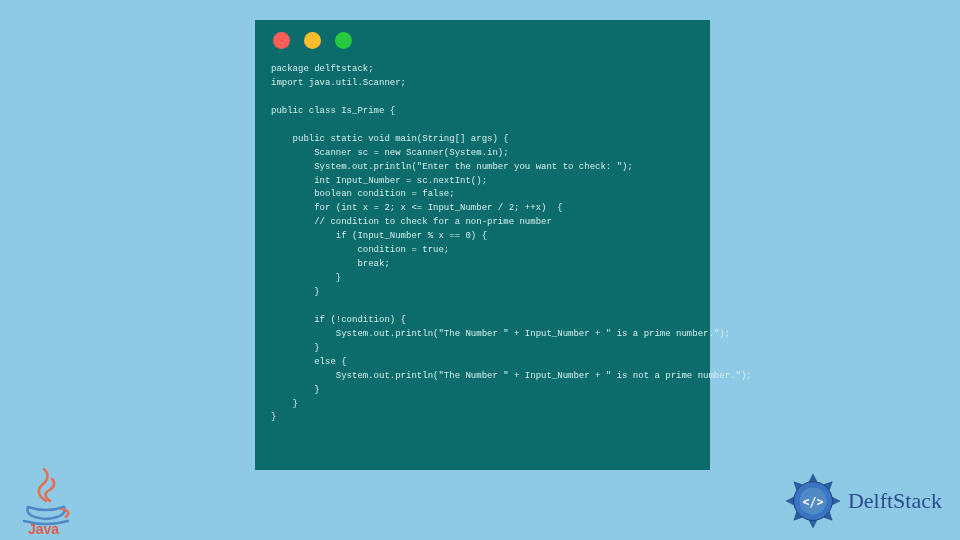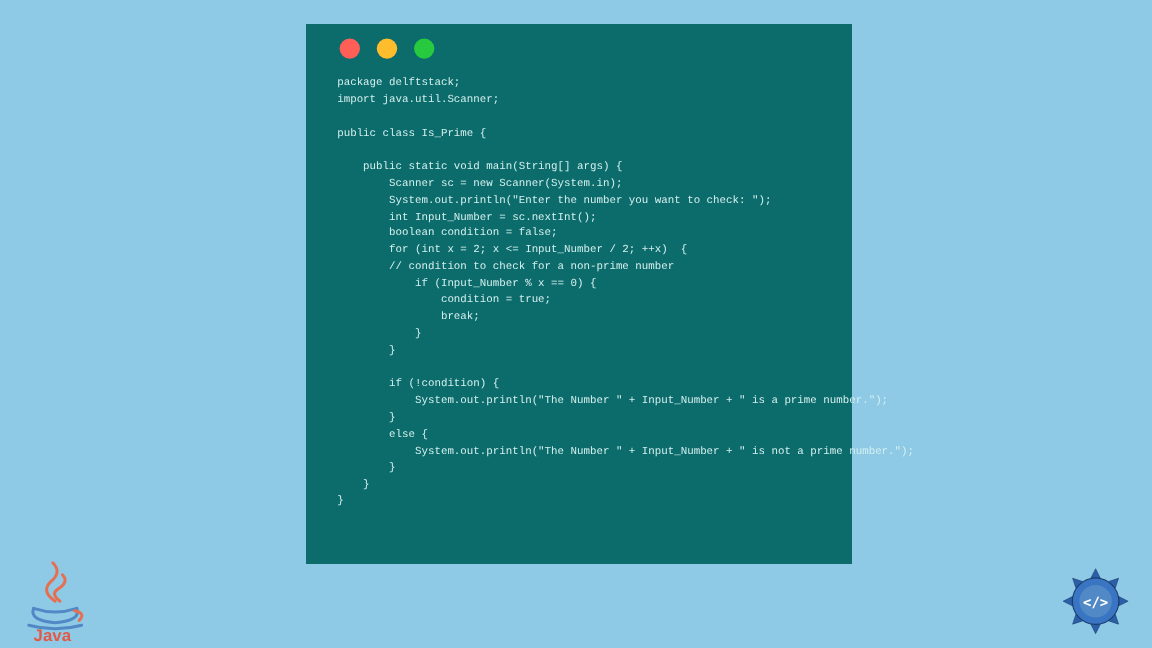--- a/index.html
+++ b/index.html
@@ -11,21 +11,21 @@
   position: relative;
   overflow: hidden;
 }
 .code-window {
   position: absolute;
   left: 255px;
   top: 20px;
   width: 455px;
   height: 450px;
   background: #0c6b6b;
-  padding: 12px 26px;
+  padding: 12px 16px;
 }
 .dots { display: flex; gap: 14px; margin-bottom: 14px; padding-left: 2px; }
 .dot { width: 17px; height: 17px; border-radius: 50%; }
 .dot.red { background: #ff5f56; }
 .dot.yellow { background: #ffbd2e; }
 .dot.green { background: #27c93f; }
 .code {
   font-family: "Courier New", monospace;
   font-size: 9px;
   line-height: 1.55;
@@ -118,13 +118,14 @@
         <polygon transform="rotate(180)" points="0,-28 4,-20 -4,-20"></polygon>
         <polygon transform="rotate(225)" points="0,-28 4,-20 -4,-20"></polygon>
         <polygon transform="rotate(270)" points="0,-28 4,-20 -4,-20"></polygon>
         <polygon transform="rotate(315)" points="0,-28 4,-20 -4,-20"></polygon>
       </g>
       <circle r="20" fill="#3a75c4" stroke="#1a3d6e" stroke-width="1"></circle>
       <circle r="14" fill="#5089c6"></circle>
       <text x="0" y="5" text-anchor="middle" fill="#fff" font-size="12" font-family="monospace" font-weight="bold">&lt;/&gt;</text>
     </g>
   </svg>
+  <span class="delft-text">DelftStack</span>
 </div>
 
 </body></html>

